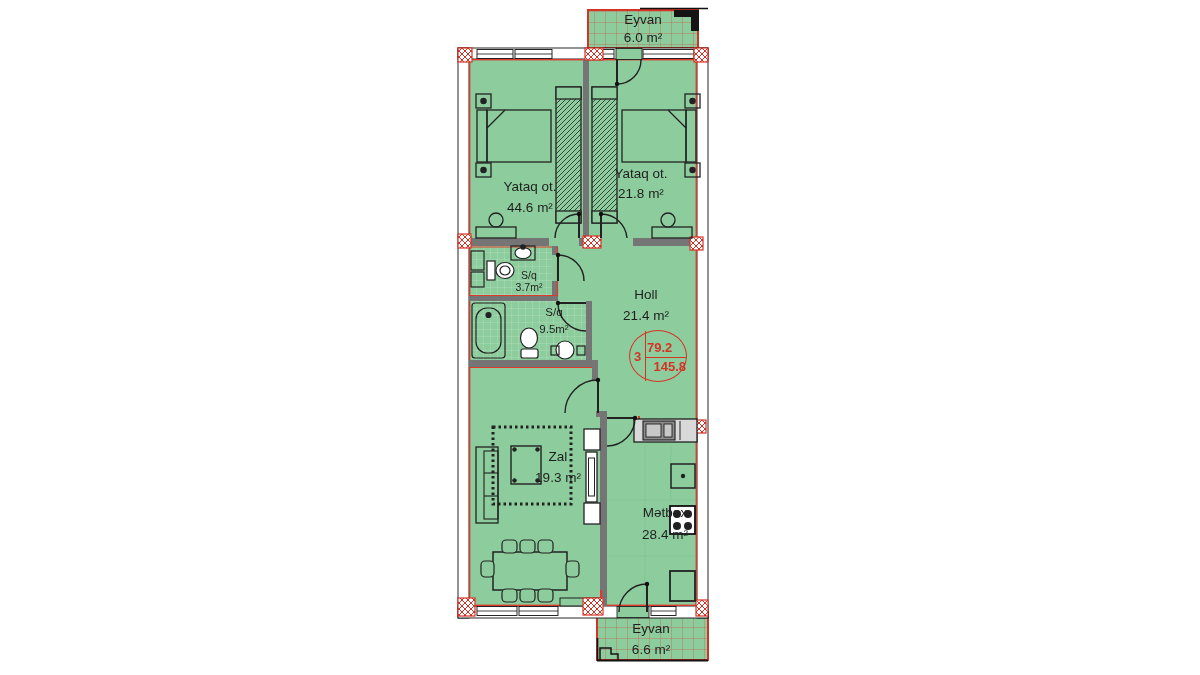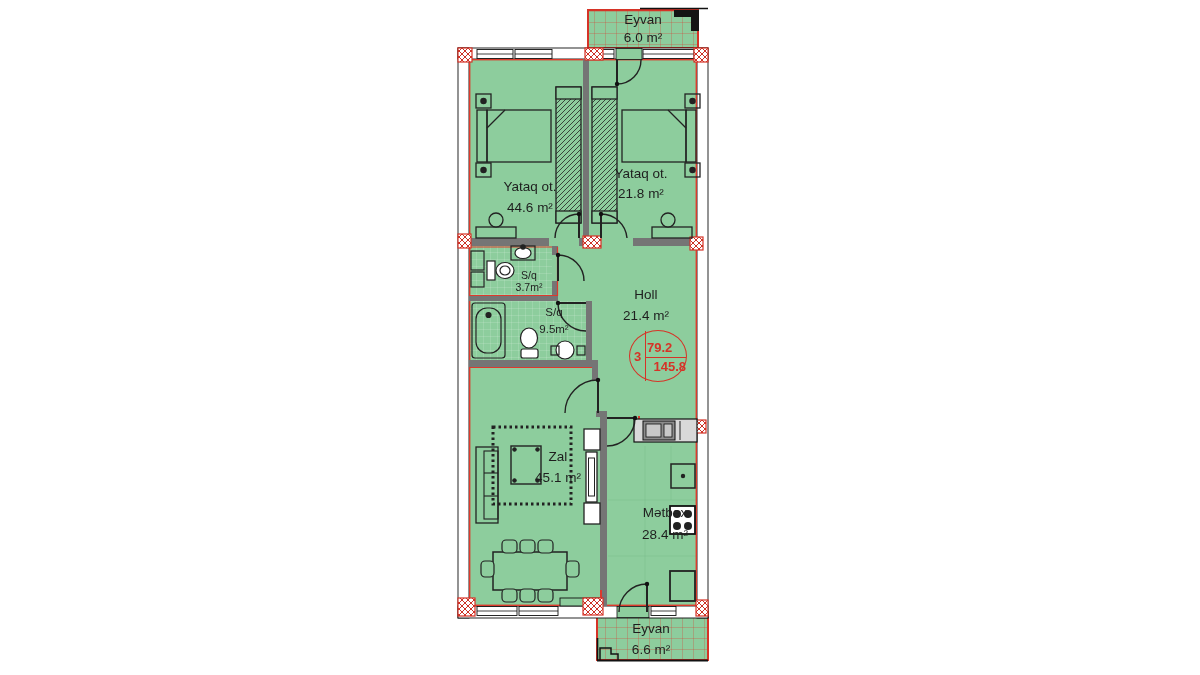--- a/index.html
+++ b/index.html
@@ -312,21 +312,21 @@
   <div>9.5m²</div>
 </div>
 
 <div class="lbl" style="left:646px;top:284px;line-height:21px">
   <div>Holl</div>
   <div>21.4 m²</div>
 </div>
 
 <div class="lbl" style="left:558px;top:446px;line-height:21px">
   <div>Zal</div>
-  <div>45.1 m²</div>
+  <div>19.3 m²</div>
 </div>
 
 <div class="lbl" style="left:665px;top:502px;line-height:22px">
   <div>Mətbəx</div>
   <div>28.4 m²</div>
 </div>
 
 <div class="lbl" style="left:651px;top:618px;line-height:21px">
   <div>Eyvan</div>
   <div>6.6 m²</div>

